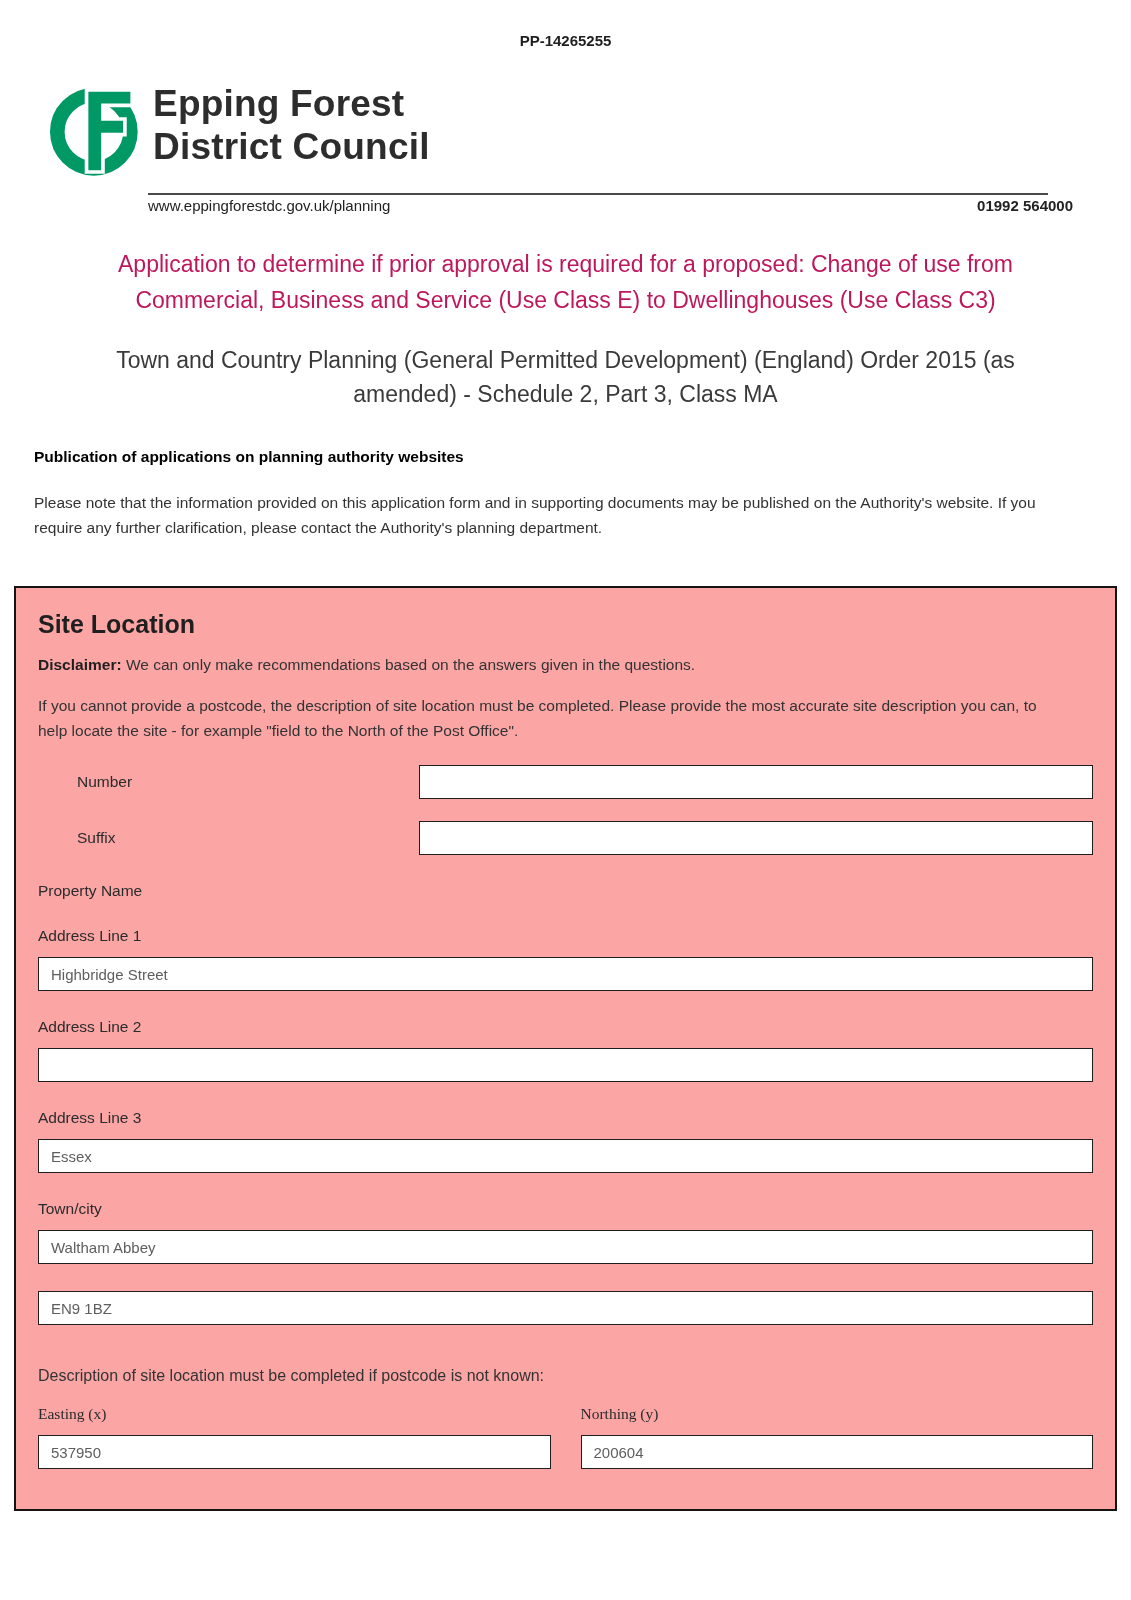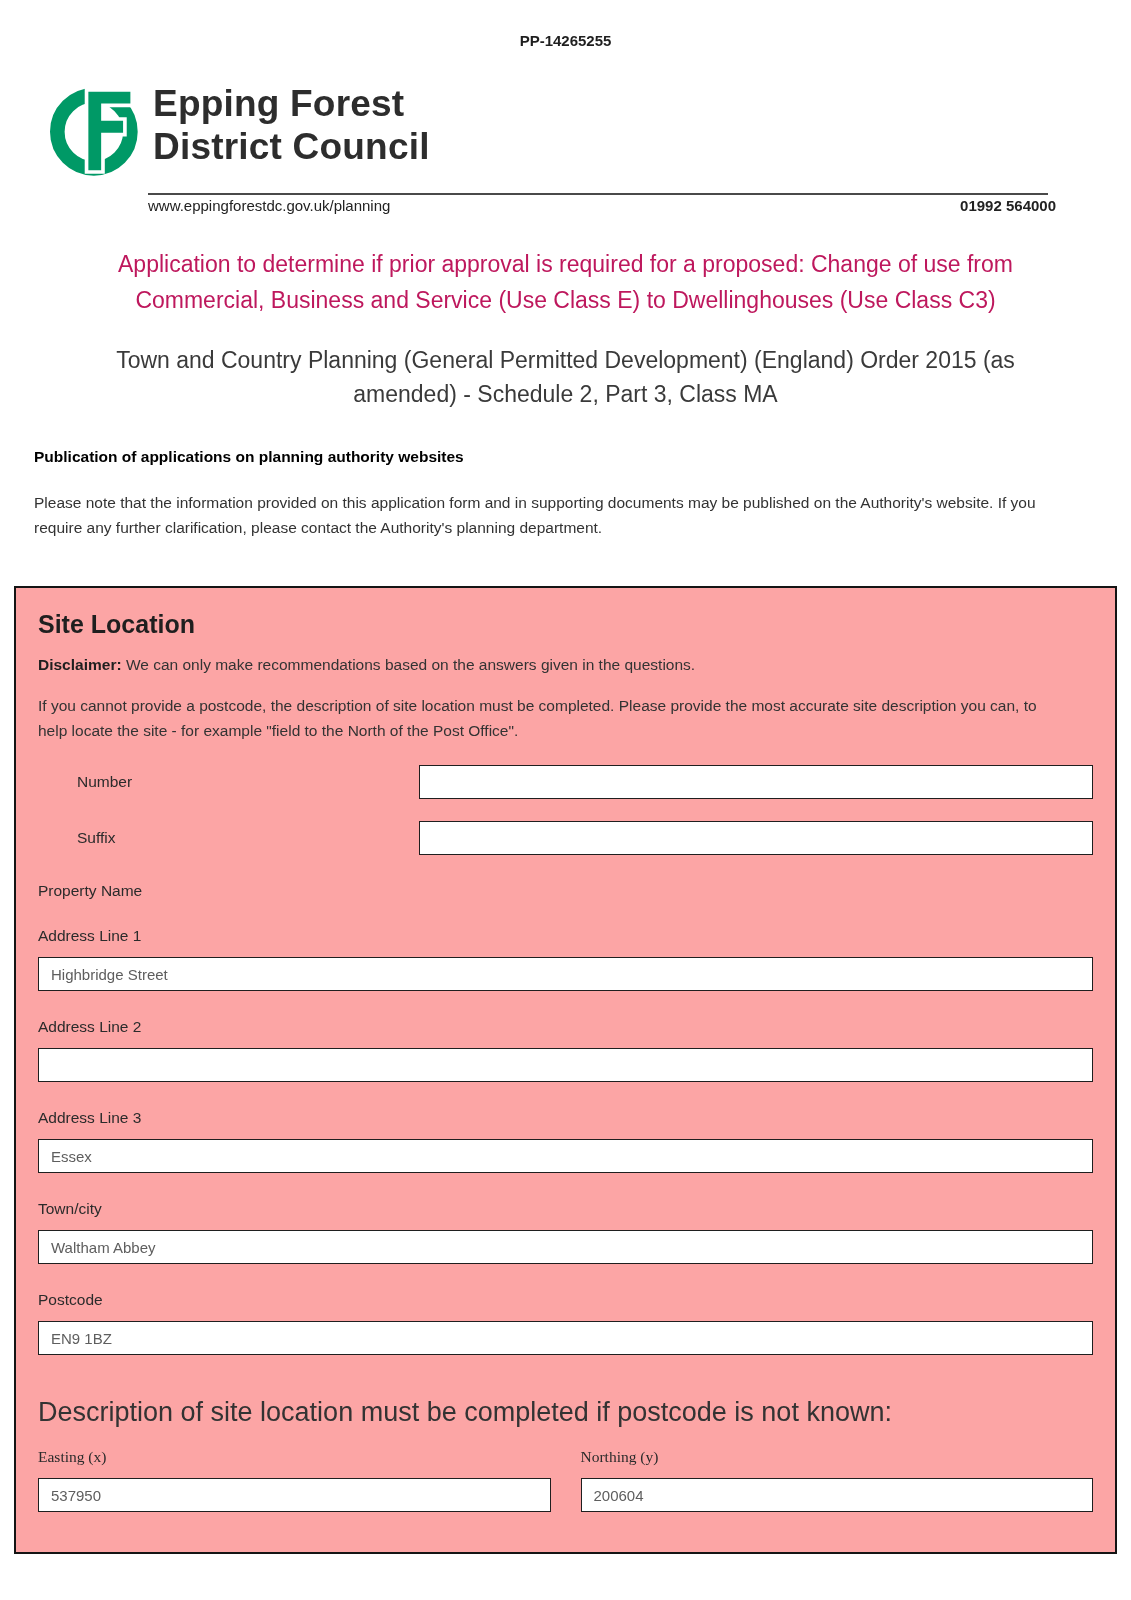--- a/index.html
+++ b/index.html
@@ -46,21 +46,21 @@
     color: #222222;
     padding-top: 2px;
   }
   .header-right .dept { font-weight: bold; }
 
   .header-rule {
     margin: 4px 83px 0 148px;
     border-top: 2px solid #4a4a4a;
   }
   .under-rule {
-    margin: 2px 75px 0 148px;
+    margin: 2px 58px 0 148px;
     display: flex;
     justify-content: space-between;
     font-size: 15px;
     color: #222222;
   }
   .under-rule .phone { font-weight: bold; }
 
   
   .app-title {
     margin: 32px auto 0;
@@ -143,21 +143,21 @@
   }
   .inline-field .field-label { width: 342px; flex: 0 0 342px; margin-left: 39px; }
   .inline-field input.text-input { flex: 1; }
 
   .stack-field { margin-top: 27px; }
   .stack-field .field-label { display: block; margin-bottom: 12px; }
   .stack-field input.text-input { width: 100%; }
 
   .desc-heading {
     margin-top: 42px;
-    font-size: 27px;
+    font-size: 16px;
     font-weight: normal;
     color: #333333;
   }
   .coords-row {
     display: flex;
     gap: 30px;
     margin-top: 20px;
   }
   .coord-col { flex: 1; }
   .coord-col .field-label { display: block; margin-bottom: 12px; font-family: Liberation Serif, serif; }
@@ -233,21 +233,20 @@
     <span class="field-label">Address Line 3</span>
     <input class="text-input" type="text" value="Essex" style="">
   </div>
 
   <div class="stack-field">
     <span class="field-label">Town/city</span>
     <input class="text-input" type="text" value="Waltham Abbey" style="">
   </div>
 
   <div class="stack-field">
-    <span class="field-label">Postcode</span>
     <input class="text-input" type="text" value="EN9 1BZ" style="">
   </div>
 
   <div class="desc-heading">Description of site location must be completed if postcode is not known:</div>
 
   <div class="coords-row">
     <div class="coord-col">
       <span class="field-label">Easting (x)</span>
       <input class="text-input" type="text" value="537950" style="">
     </div>

